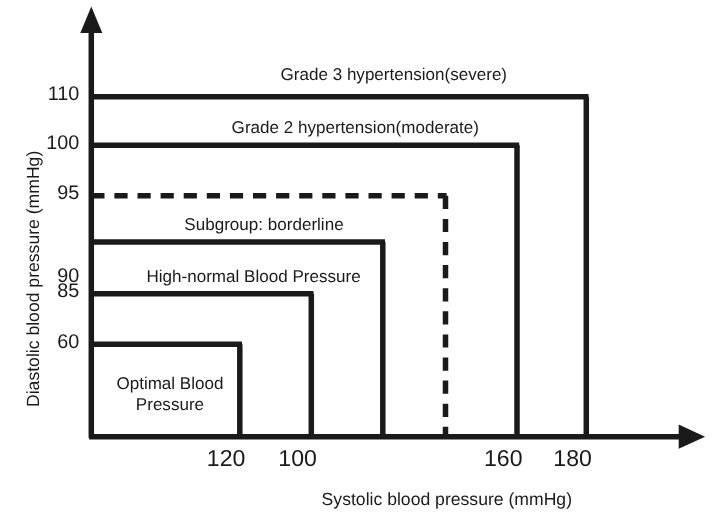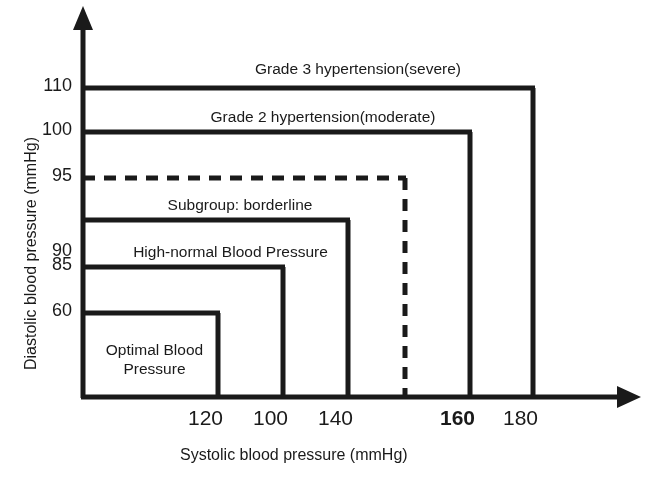--- a/index.html
+++ b/index.html
@@ -34,21 +34,21 @@
     text-align: right;
     width: 52px;
   }
   .xtick {
     font-size: 21px;
     text-align: left;
     width: 60px;
   }
   .axis-title-x {
     font-size: 16px;
-    text-align: left;
+    text-align: right;
     width: 340px;
   }
   .axis-title-y {
     font-size: 16px;
     transform-origin: 0 0;
     transform: rotate(-90deg);
   }
   .region-label {
     font-size: 15.5px;
     text-align: center;
@@ -109,22 +109,21 @@
 
   <div class="lbl ytick" style="left:20px; top:75px;">110</div>
   <div class="lbl ytick" style="left:20px; top:119px;">100</div>
   <div class="lbl ytick" style="left:20px; top:165px;">95</div>
   <div class="lbl ytick" style="left:20px; top:207px;margin-top:33px;">90</div>
   <div class="lbl ytick" style="left:20px; top:254px;">85</div>
   <div class="lbl ytick" style="left:20px; top:300px;">60</div>
 
   <div class="lbl xtick" style="left:188px; top:406px;">120</div>
   <div class="lbl xtick" style="left:253px; top:406px;">100</div>
-  <div class="lbl xtick" style="left:318px; top:406px;">140</div>
-  <div class="lbl xtick" style="left:440px; top:406px;font-weight:bold;">160</div>
+  <div class="lbl xtick" style="left:440px; top:406px;">160</div>
   <div class="lbl xtick" style="left:503px; top:406px;">180</div>
 
   <div class="lbl axis-title-x" style="left:180px; top:446px;">Systolic blood pressure (mmHg)</div>
 
   <div class="lbl region-label" style="left:228px; top:60px; width:260px;">Grade 3 hypertension(severe)</div>
 
   <div class="lbl region-label" style="left:193px; top:108px; width:260px;">Grade 2 hypertension(moderate)</div>
 
 
   <div class="lbl region-label" style="left:140px; top:196px; width:200px;">Subgroup: borderline</div>

